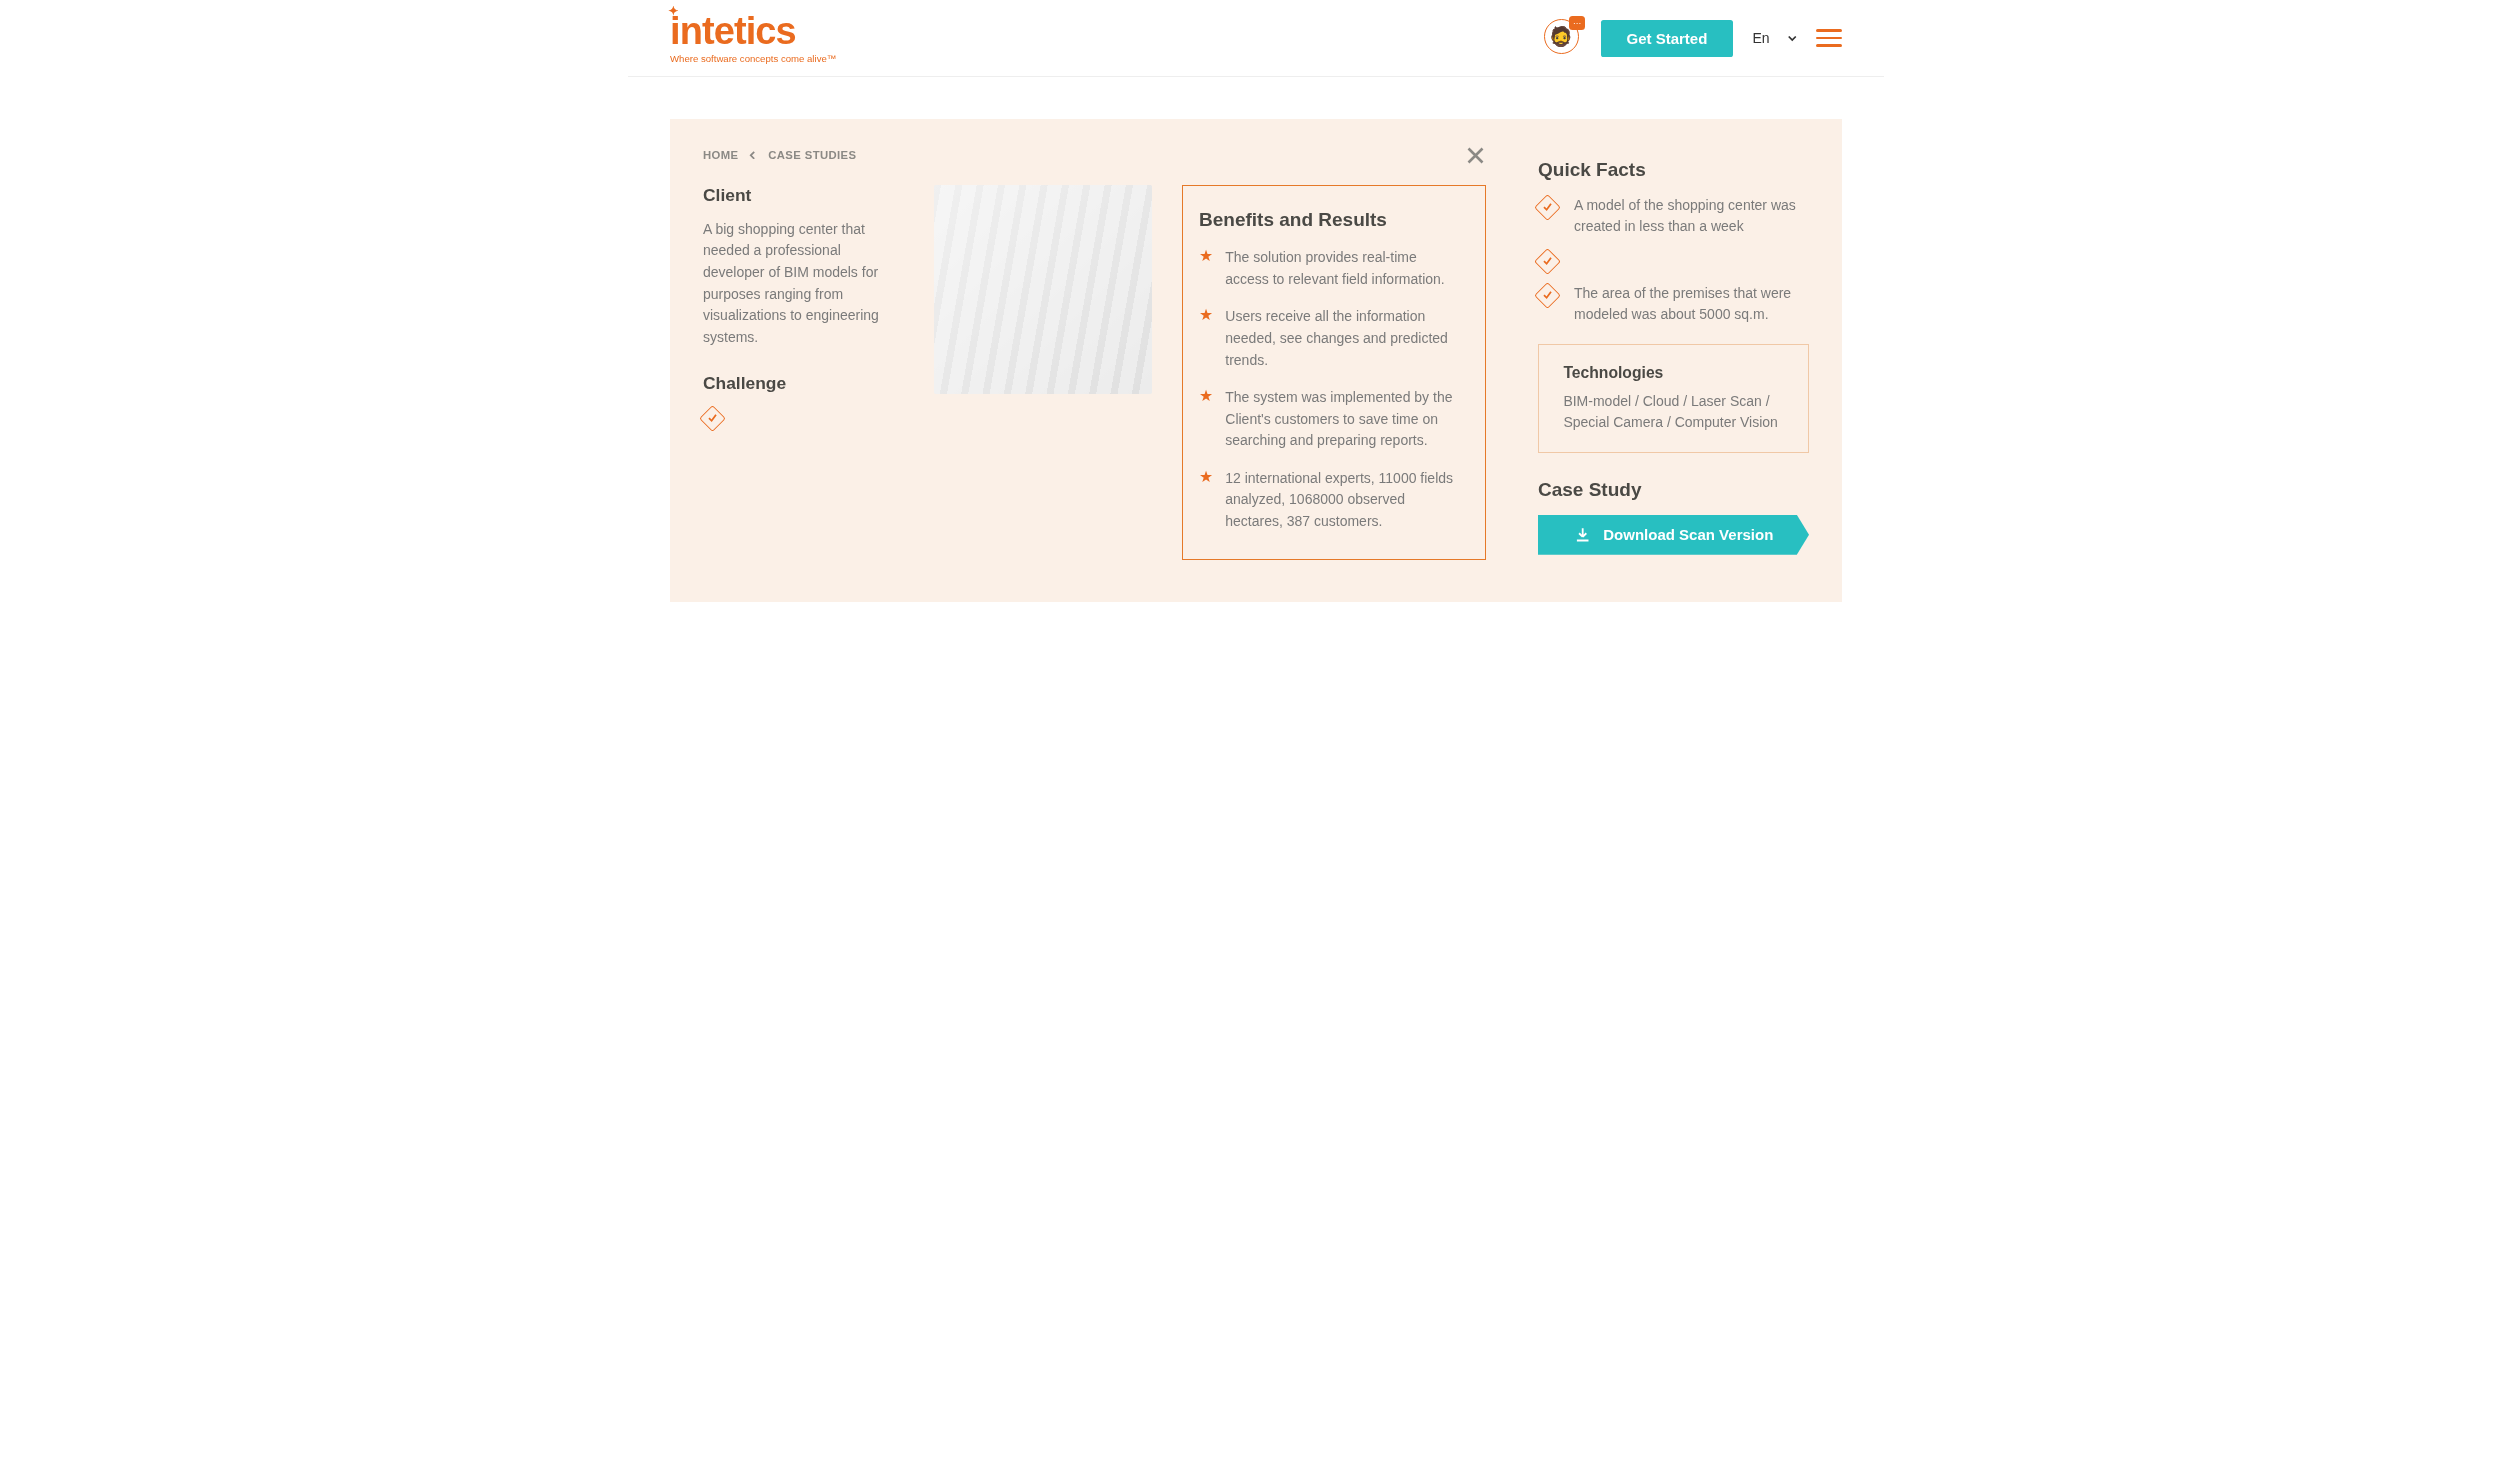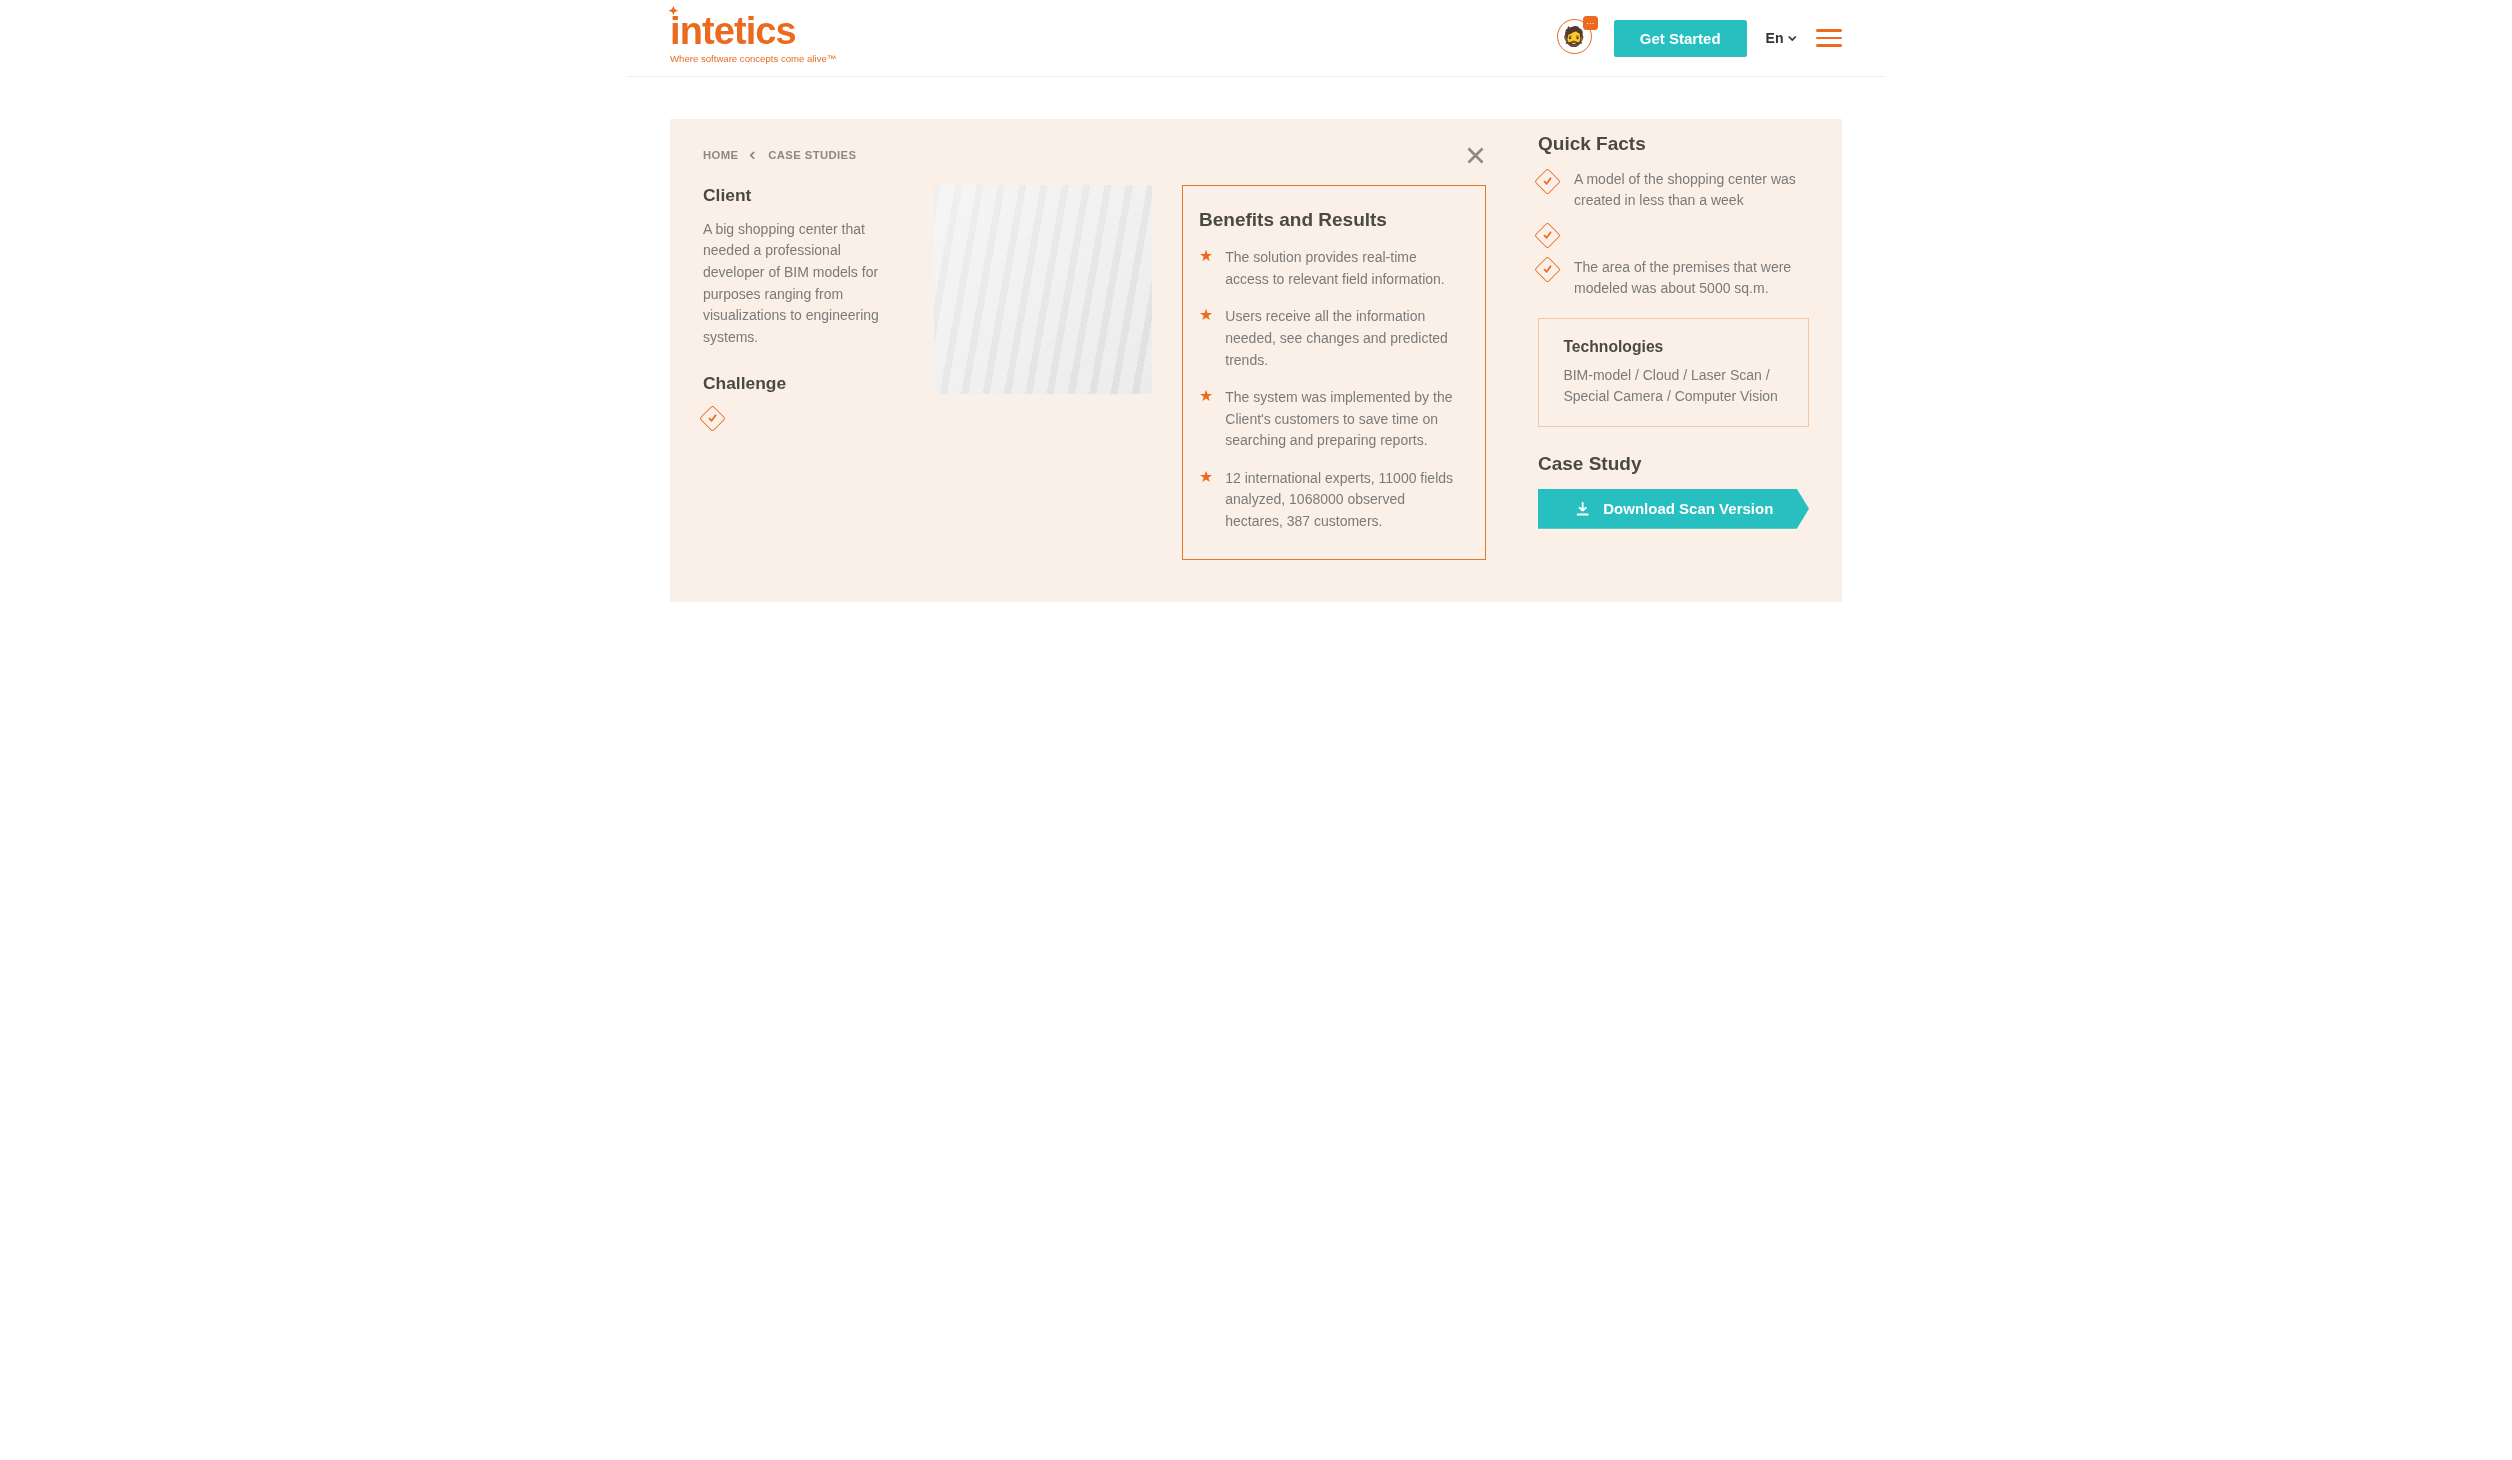--- a/index.html
+++ b/index.html
@@ -47,33 +47,33 @@
     position:absolute;top:-3.5px;right:-3.5px;width:15.7px;height:14px;
     background:var(--orange);border-radius:3.5px;
   }
   .avatar .bubble:after{
     content:"…";color:#fff;font-size:8.7px;line-height:11.3px;display:block;text-align:center;
   }
   .btn-start{
     background:var(--teal);color:#fff;font-weight:700;font-size:15px;
     padding:10px 26px;border:none;border-radius:2.6px;cursor:pointer;
   }
-  .lang{display:flex;align-items:center;gap:3px;color:#333;font-weight:700;font-size:14px;cursor:pointer;}
+  .lang{display:flex;align-items:center;gap:17px;color:#333;font-weight:400;font-size:14px;cursor:pointer;}
   .lang svg{width:10.5px;height:10.5px;}
   .burger{display:flex;flex-direction:column;gap:5.2px;cursor:pointer;}
   .burger span{width:26px;height:2.6px;background:var(--orange);border-radius:1.7px;}
 
   
   .page{
     margin:42px;
     background:var(--cream);
     display:flex;
   }
   .main-col{flex:1;padding:30px 33px 42px 33px;position:relative;}
-  .side-col{width:323px;padding:14px 33px 42px 19px;}
+  .side-col{width:323px;padding:40px 33px 42px 19px;}
 
   
   .crumbs{display:flex;align-items:center;gap:10.5px;color:#8b8985;font-weight:700;letter-spacing:0.4px;font-size:11.3px;}
   .crumbs a{color:#8b8985;text-decoration:none;}
   .crumbs svg{width:8.7px;height:8.7px;}
   .close-x{position:absolute;right:33px;top:26px;cursor:pointer;}
   .close-x svg{width:21px;height:21px;stroke:#8b8985;}
 
   h1.title{
     color:var(--orange);font-weight:700;font-size:30px;line-height:1.25;

